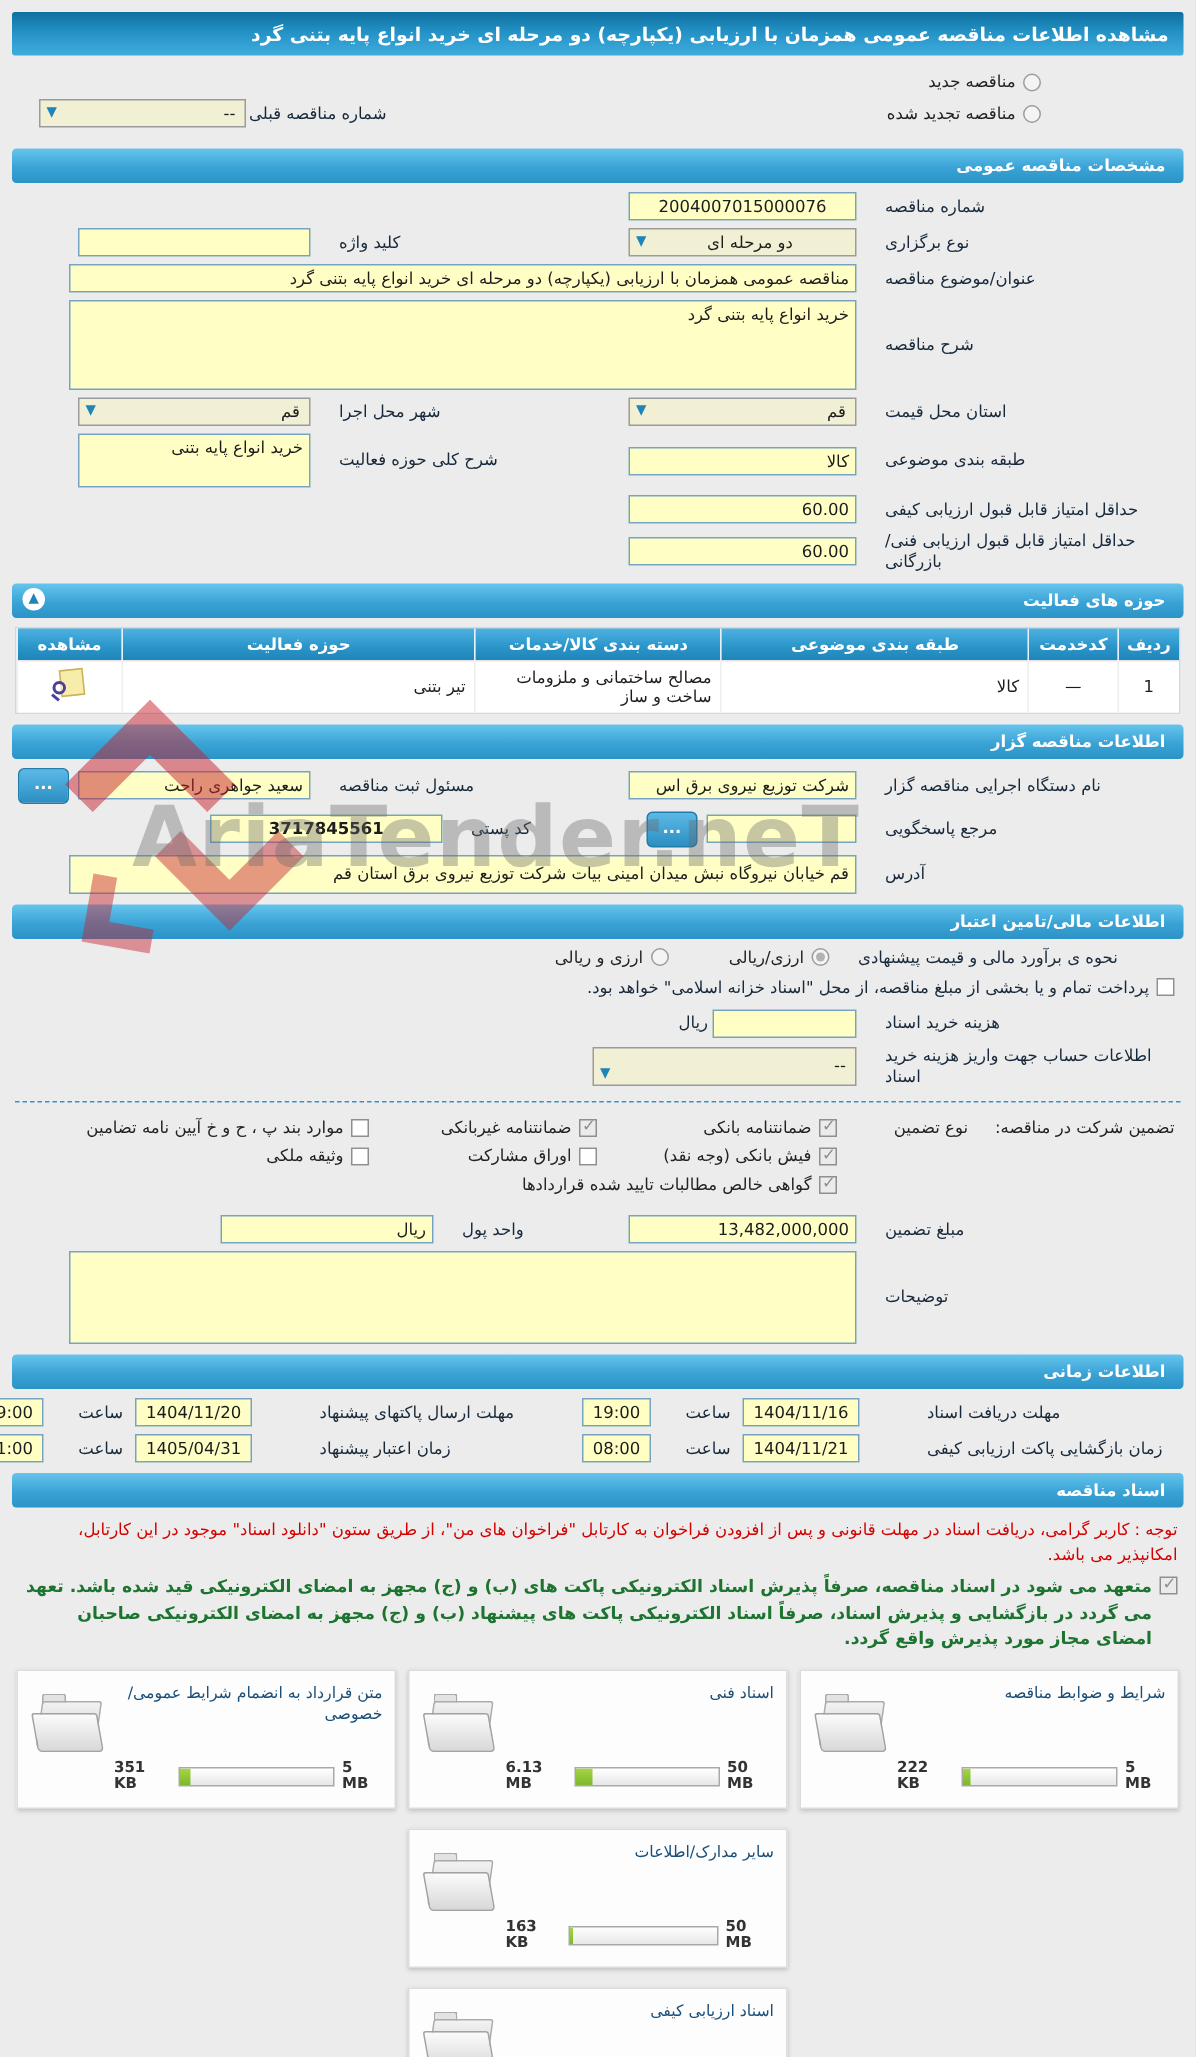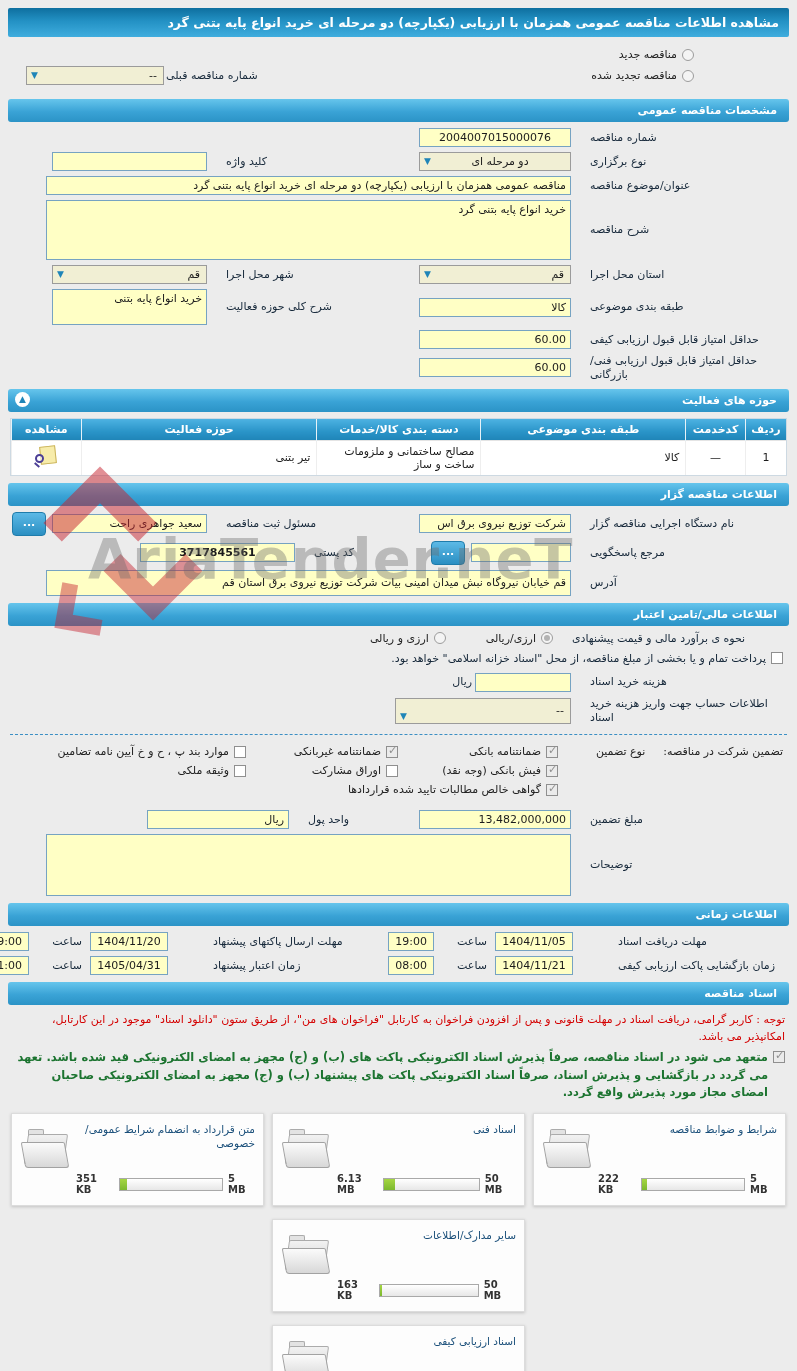--- a/index.html
+++ b/index.html
@@ -194,21 +194,21 @@
   </div>
   <div class="frow">
     <span class="lab lab-r">عنوان/موضوع مناقصه</span>
     <div class="fld w525">مناقصه عمومی همزمان با ارزیابی (یکپارچه) دو مرحله ای خرید انواع پایه بتنی گرد</div>
   </div>
   <div class="frow">
     <span class="lab lab-r">شرح مناقصه</span>
     <div class="area w525" style="height:60px">خرید انواع پایه بتنی گرد</div>
   </div>
   <div class="frow">
-    <span class="lab lab-r">استان محل اجرا</span>
+    <span class="lab lab-r">استان محل قیمت</span>
     <div class="sel w152">
       <span>قم</span>
       <span class="arr">▼</span>
     </div>
     <span class="lab lab-l">شهر محل اجرا</span>
     <div class="sel w155">
       <span>قم</span>
       <span class="arr">▼</span>
     </div>
   </div>
@@ -359,21 +359,21 @@
   </div>
   <div class="frow">
     <span class="lab lab-r">توضیحات</span>
     <div class="area w525" style="height:62px"></div>
   </div>
 
   <div class="section-bar">اطلاعات زمانی</div>
   <div class="sch-row">
     <div class="sch-item">
       <span class="slab slab-r lab">مهلت دریافت اسناد</span>
-      <div class="fld dt ltr">1404/11/05</div>
+      <div class="fld dt ltr">1404/11/16</div>
       <span class="hlab lab">ساعت</span>
       <div class="fld tm ltr">19:00</div>
     </div>
     <div class="sch-item" style="margin-right:28px">
       <span class="slab slab-l lab">مهلت ارسال پاکتهای پیشنهاد</span>
       <div class="fld dt ltr">1404/11/20</div>
       <span class="hlab lab">ساعت</span>
       <div class="fld tm ltr">19:00</div>
     </div>
   </div>

